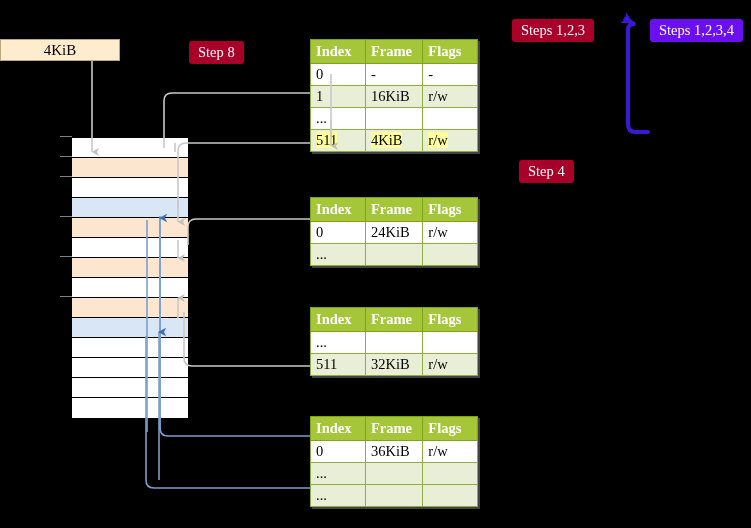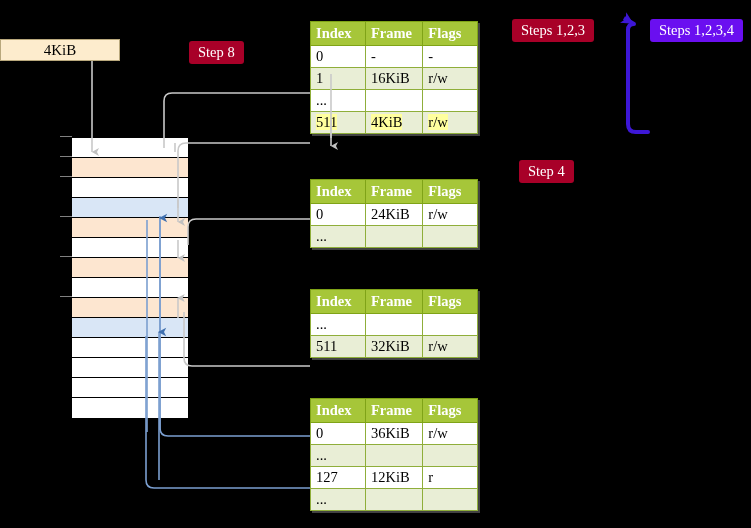--- a/index.html
+++ b/index.html
@@ -59,20 +59,21 @@
     border-top: 1px solid #808080;
   }
 
   
   .pt {
     width: 168px;
     border-collapse: collapse;
     background: #ffffff;
     font-size: 14.5px;
     box-shadow: 2px 2px 0 rgba(120,120,120,0.55);
+    margin-top: 18px;
   }
   .pt th {
     background: #a6c639;
     color: #ffffff;
     font-weight: bold;
     text-align: left;
     padding: 3px 5px;
     border: 1px solid #7fa317;
     font-size: 14.5px;
   }
@@ -243,25 +244,20 @@
       <tbody>
         <tr class="odd">
           <td class="col-index">0</td>
           <td class="col-frame">36KiB</td>
           <td class="col-flags">r/w</td>
         </tr>
         <tr class="even">
           <td class="col-index">...</td>
           <td class="col-frame"></td>
           <td class="col-flags"></td>
-        </tr>
-        <tr class="odd">
-          <td class="col-index">127</td>
-          <td class="col-frame">12KiB</td>
-          <td class="col-flags">r</td>
         </tr>
         <tr class="even">
           <td class="col-index">...</td>
           <td class="col-frame"></td>
           <td class="col-flags"></td>
         </tr>
       </tbody>
     </table>
   </div>
 

